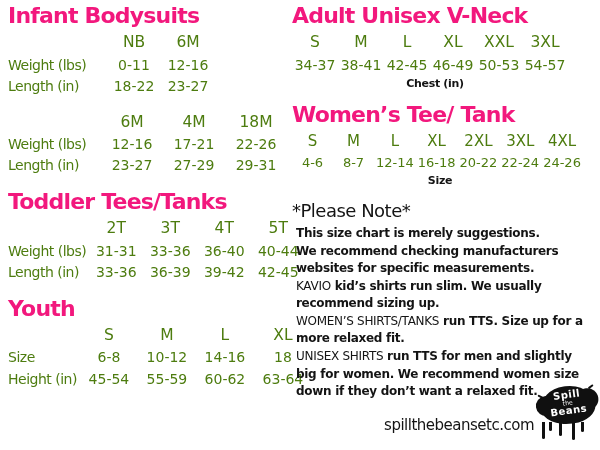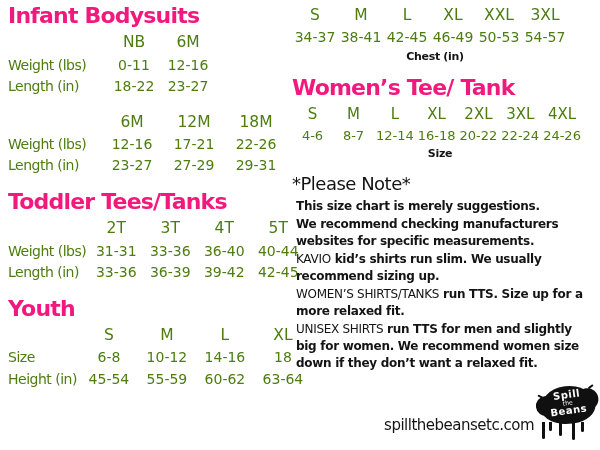--- a/index.html
+++ b/index.html
@@ -105,21 +105,21 @@
     </tbody>
       </table>
   </div>
 
   <div class="section">
     <table class="t-infanttees">
       <tbody>
           <tr>
         <td class="rowlabel"></td>
         <td class="colhead">6M</td>
-        <td class="colhead">12M</td>
+        <td class="colhead">4M</td>
         <td class="colhead">18M</td>
       </tr>
       <tr>
         <td class="rowlabel">Weight (lbs)</td>
         <td>12-16</td>
         <td>17-21</td>
         <td>22-26</td>
       </tr>
       <tr>
         <td class="rowlabel">Length (in)</td>
@@ -187,20 +187,21 @@
       </tr>
     </tbody>
       </table>
   </div>
 
 </div>
 
 <div class="col right-col">
 
   <div class="section">
+    <div class="title">Adult Unisex V-Neck</div>
     <table class="adult-table">
       <tbody>
           <tr>
         <td class="colhead">S</td>
         <td class="colhead">M</td>
         <td class="colhead">L</td>
         <td class="colhead">XL</td>
         <td class="colhead">XXL</td>
         <td class="colhead">3XL</td>
       </tr>

